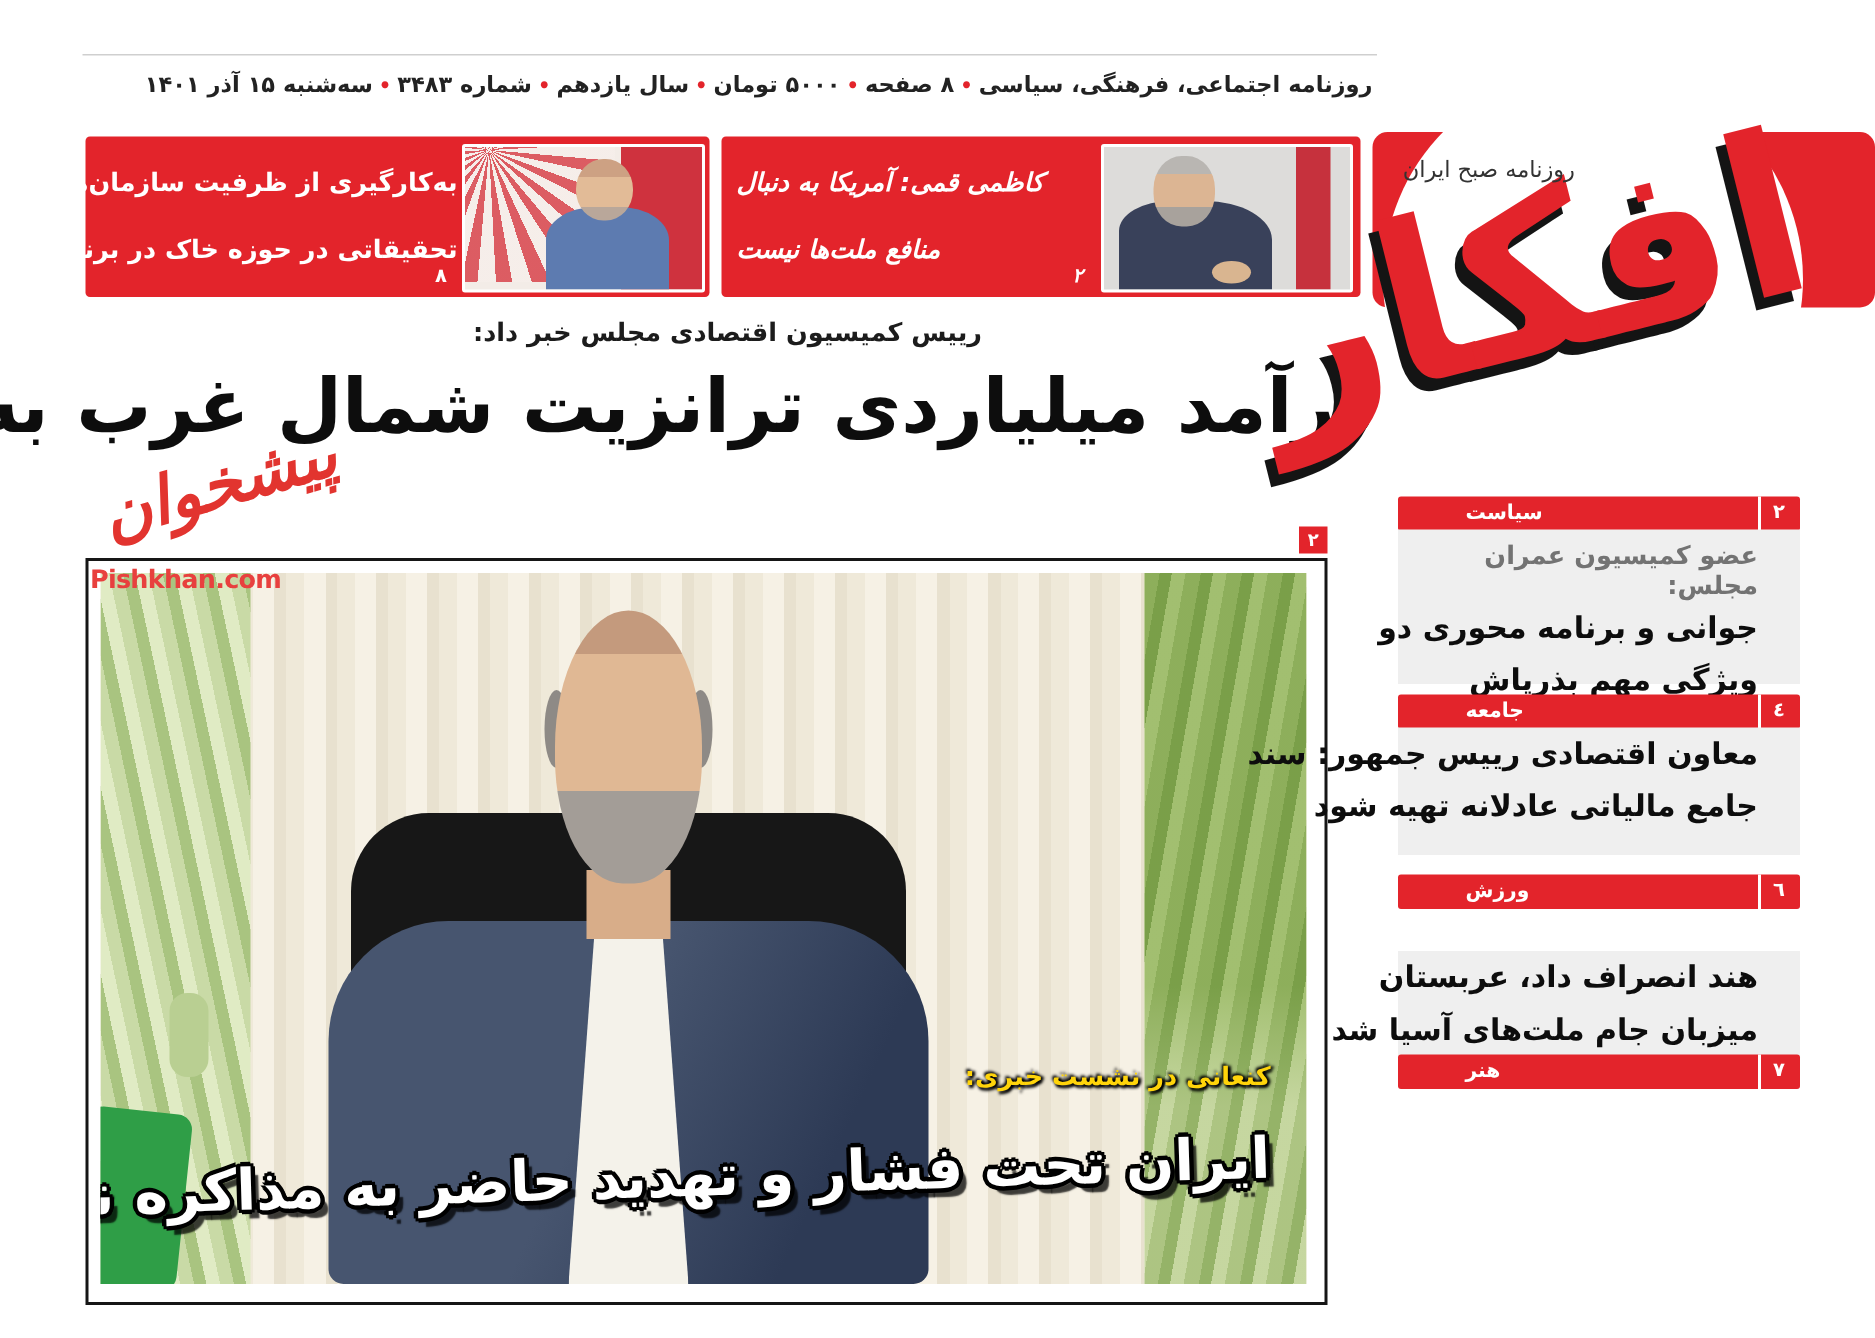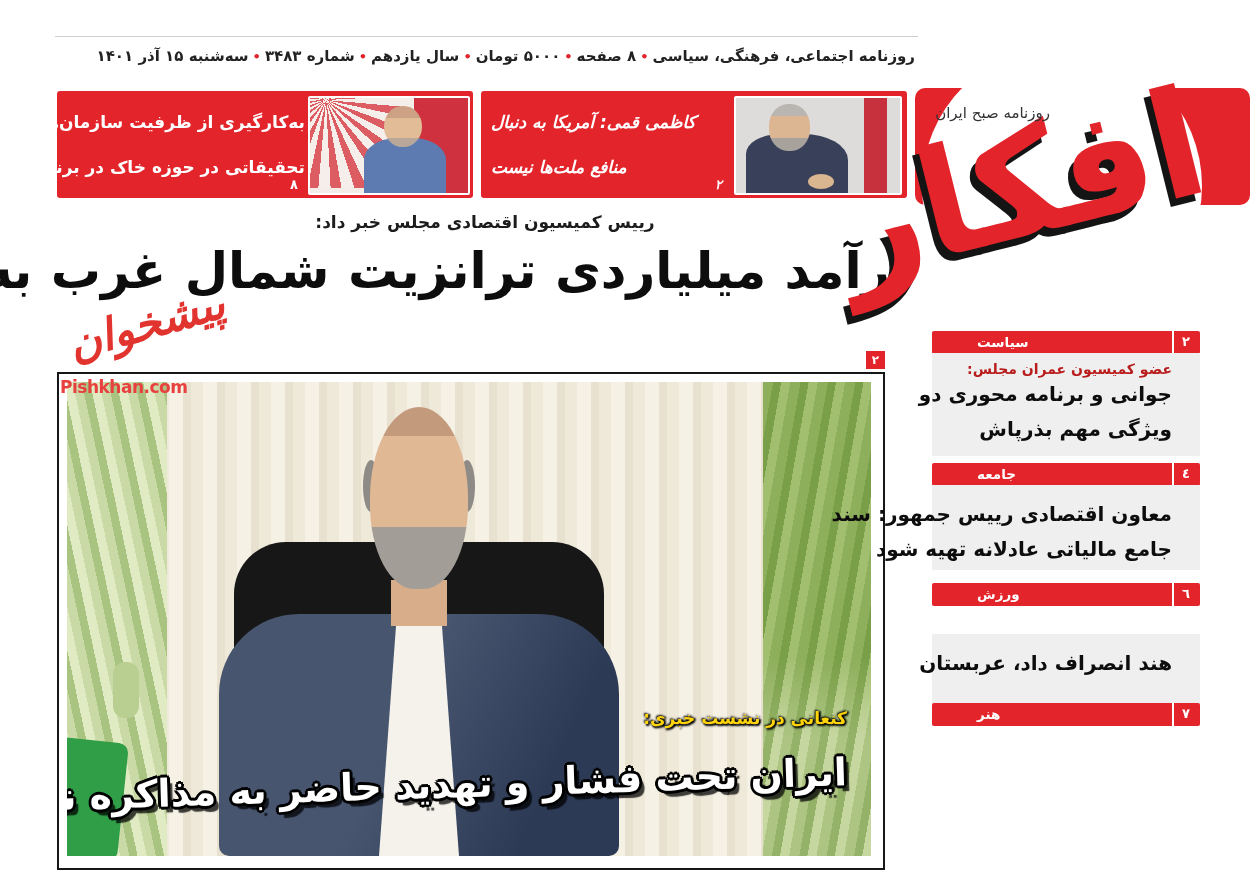--- a/index.html
+++ b/index.html
@@ -95,24 +95,24 @@
       text-shadow:-3px 0 #000,3px 0 #000,0 -3px #000,0 3px #000,-2px -2px #000,2px 2px #000,-2px 2px #000,2px -2px #000,5px 6px 1px rgba(0,0,0,.75);}
 
   
   .side-sec{left:932px;width:268px;}
   .side-bar{position:absolute;left:0;top:1px;width:268px;height:23px;background:var(--red);border-radius:2px;}
   .side-bar .lbl{position:absolute;left:45px;top:3px;font-size:13.5px;font-weight:bold;color:#fff;direction:rtl;}
   .side-bar .div{position:absolute;right:26px;top:0;width:2px;height:100%;background:#fff;}
   .side-bar .num{position:absolute;right:2px;top:3px;width:24px;text-align:center;font-size:13px;font-weight:bold;color:#fff;}
   .side-panel{position:absolute;left:0;width:268px;background:var(--panel);
       direction:rtl;text-align:right;padding:0;box-sizing:border-box;}
-  .side-kicker{padding:8px 28px 0 16px;font-size:14px;font-weight:bold;color:#b91c1c;}
+  .side-kicker{padding:8px 28px 0 16px;font-size:17px;font-weight:bold;color:#737373;}
   .side-line{padding:0 28px 0 6px;font-size:20px;font-weight:900;color:#0d0d0d;
       line-height:35px;white-space:nowrap;letter-spacing:-0.6px;}
-  .pad-top{padding-top:12px;}
+  .pad-top{padding-top:0;}
 </style>
 </head>
 <body>
 
 <div id="page">
 
   <div class="abs topline"></div>
 
   <div class="abs masthead-info">
     <span>روزنامه اجتماعی، فرهنگی، سیاسی</span><span class="bullet">•</span><span>۸ صفحه</span><span class="bullet">•</span><span>۵۰۰۰ تومان</span><span class="bullet">•</span><span>سال یازدهم</span><span class="bullet">•</span><span>شماره ۳۴۸۳</span><span class="bullet">•</span><span>سه‌شنبه ۱۵ آذر ۱۴۰۱</span>
@@ -203,20 +203,21 @@
   </div>
 
   <div class="abs side-sec" style="top:582px;height:110px;">
     <div class="side-bar">
       <span class="lbl">ورزش</span>
       <span class="div"></span>
       <span class="num">٦</span>
     </div>
     <div class="side-panel pad-top" style="top:23px;height:87px;margin-top:29px;">
       <div class="side-line">هند انصراف داد، عربستان</div>
+      <div class="side-line">میزبان جام ملت‌های آسیا شد</div>
     </div>
   </div>
 
   <div class="abs side-sec" style="top:702px;height:180px;">
     <div class="side-bar">
       <span class="lbl">هنر</span>
       <span class="div"></span>
       <span class="num">٧</span>
     </div>
   </div>

